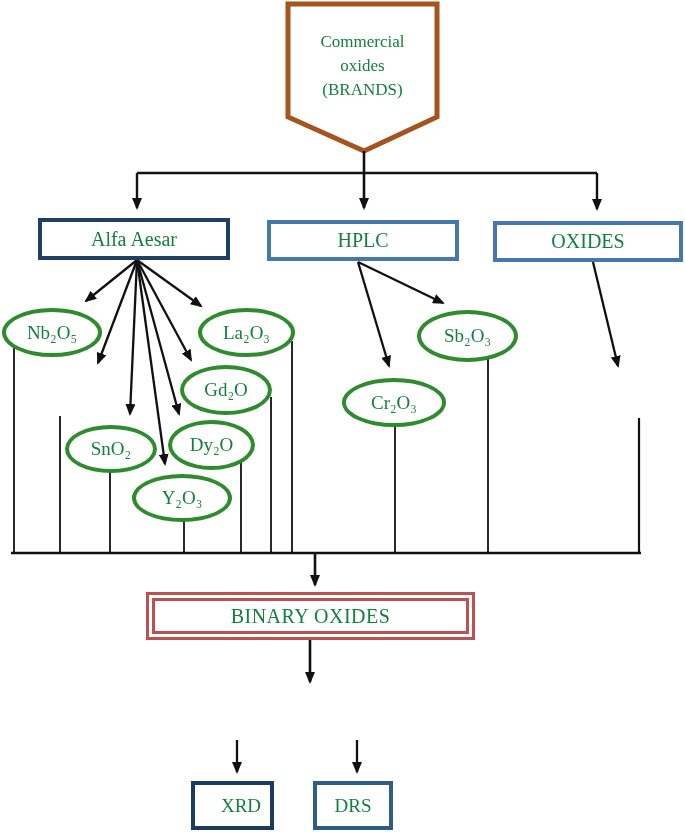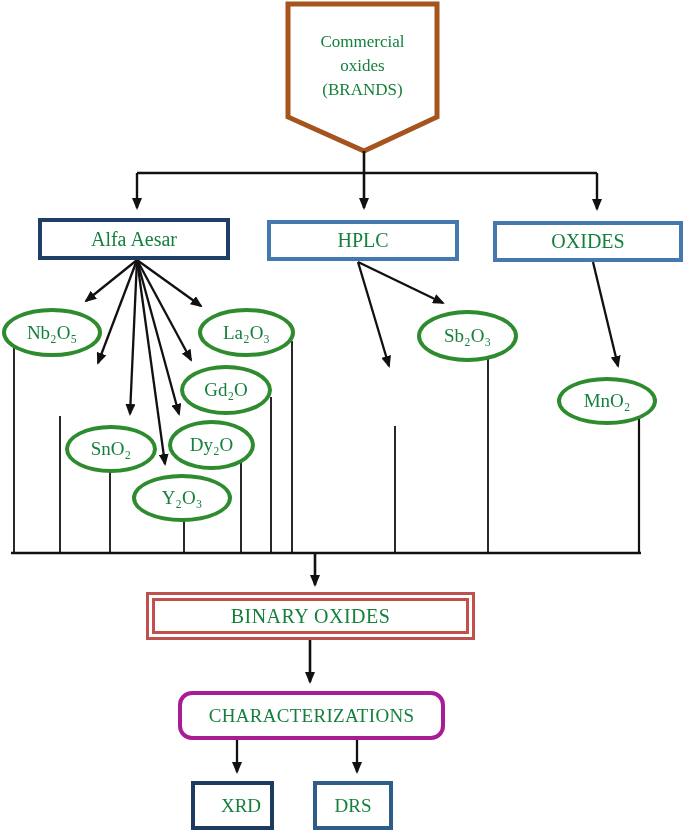--- a/index.html
+++ b/index.html
@@ -100,36 +100,33 @@
   </div>
   <div class="node ellipse" style="left:168px;top:420px;width:87px;height:50px">
     <span>Dy₂O</span>
   </div>
   <div class="node ellipse" style="left:180px;top:365px;width:92px;height:50px">
     <span>Gd₂O</span>
   </div>
   <div class="node ellipse" style="left:198px;top:308px;width:97px;height:49px">
     <span>La₂O₃</span>
   </div>
+  <div class="node ellipse" style="left:342px;top:378px;width:104px;height:49px">
+    <span>Cr₂O₃</span>
+  </div>
   <div class="node ellipse" style="left:417px;top:310px;width:101px;height:52px">
     <span>Sb₂O₃</span>
-  </div>
-  <div class="node ellipse" style="left:557px;top:377px;width:100px;height:48px">
-    <span>MnO₂</span>
   </div>
 
   <div class="binary-outer">
     <div class="binary-inner">
       <span>BINARY OXIDES</span>
     </div>
   </div>
 
-  <div class="node charbox">
-    <span>CHARACTERIZATIONS</span>
-  </div>
 
   <div class="node method xrd">
     <span>XRD</span>
   </div>
   <div class="node method drs">
     <span>DRS</span>
   </div>
 
 </div>
 

